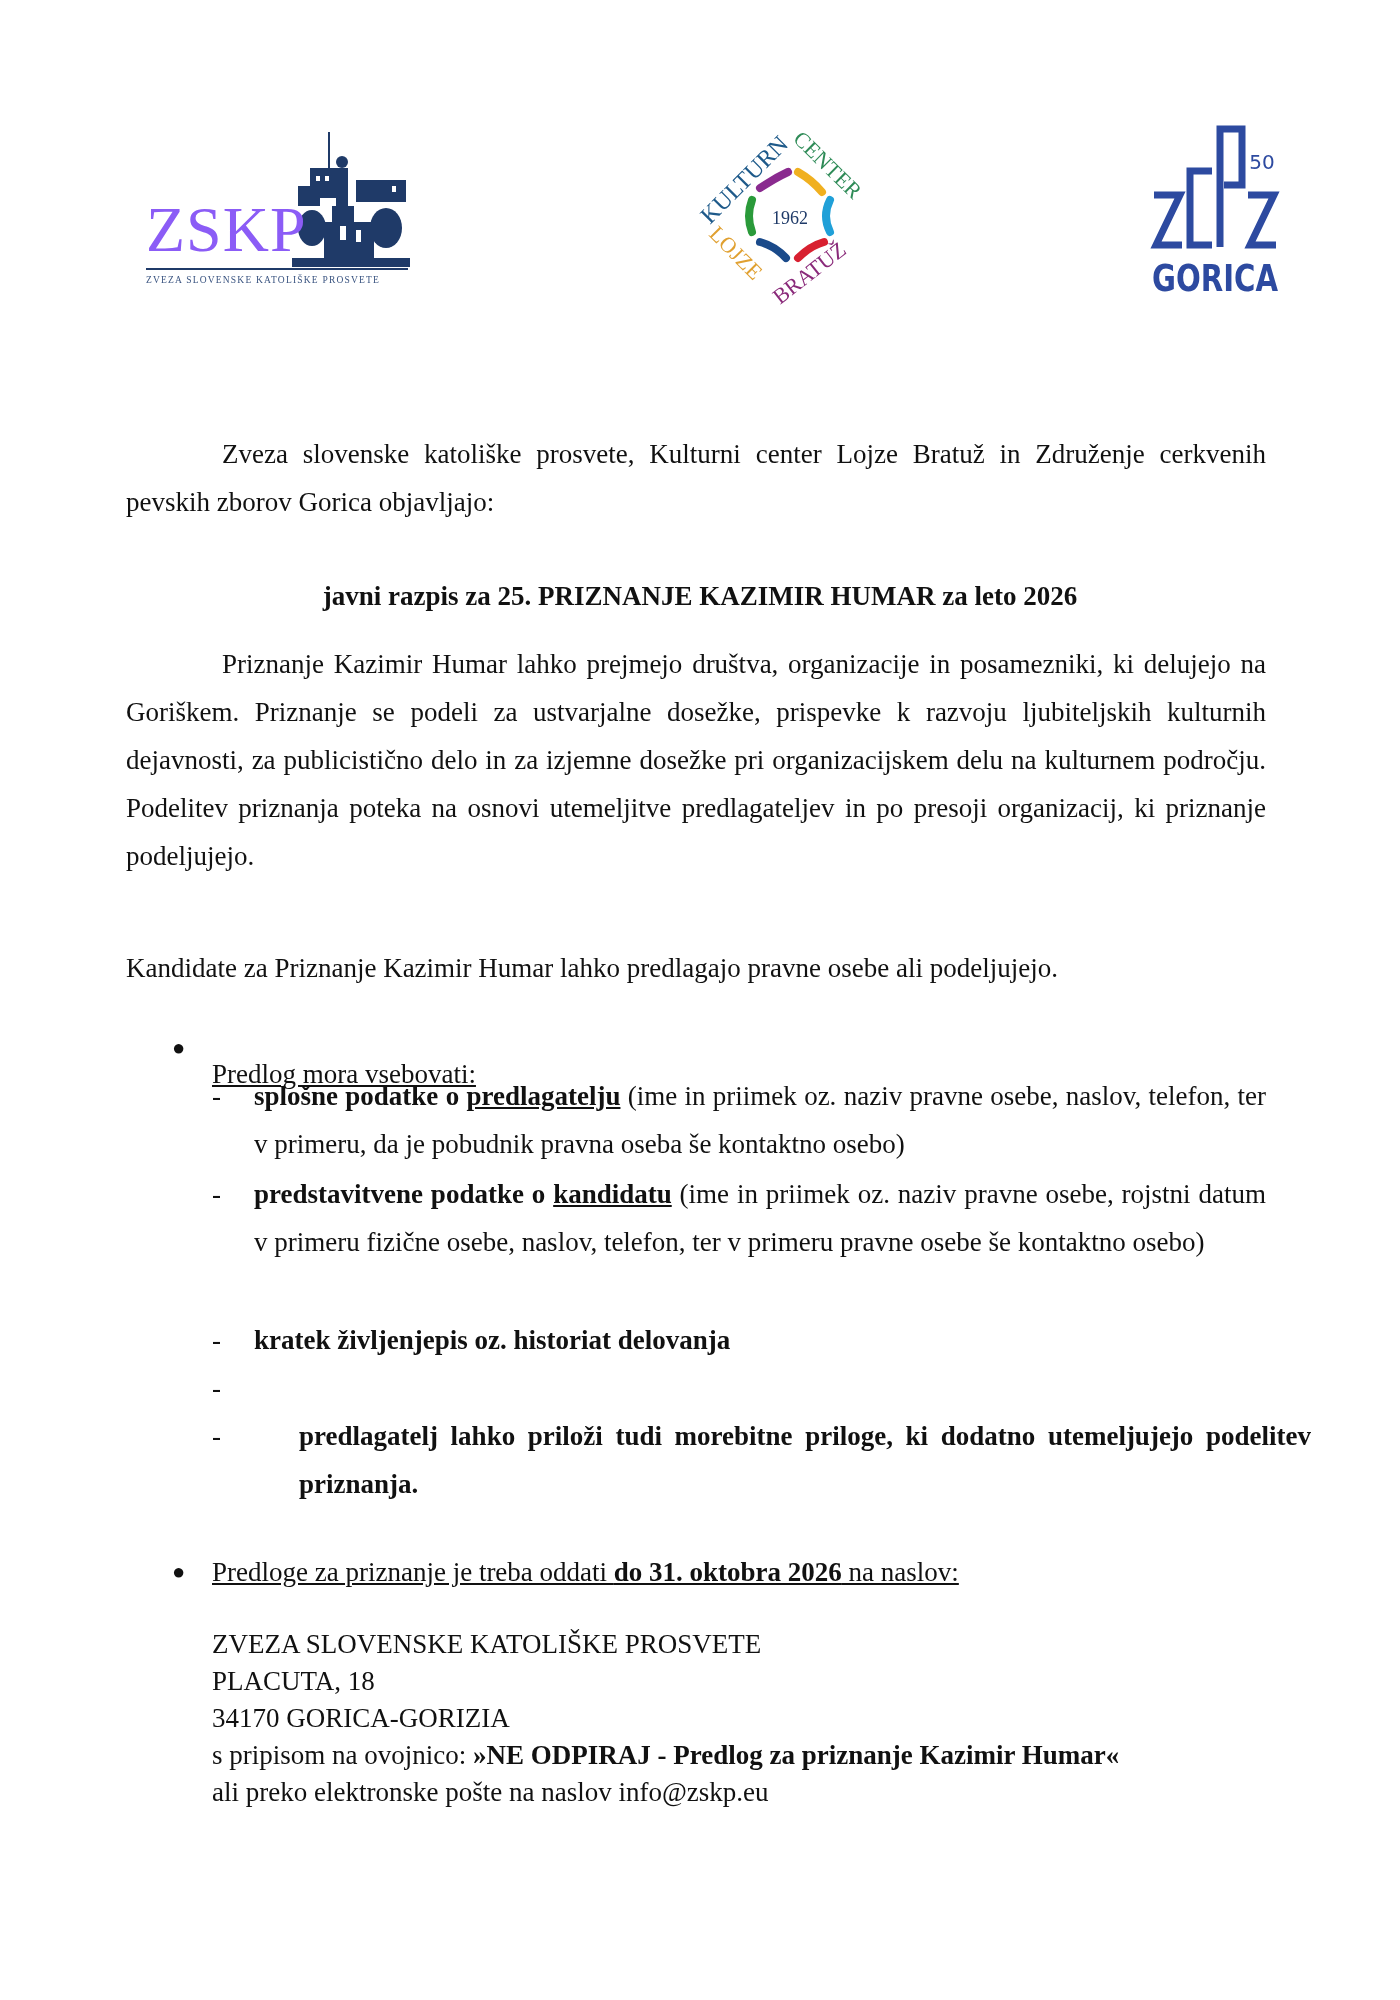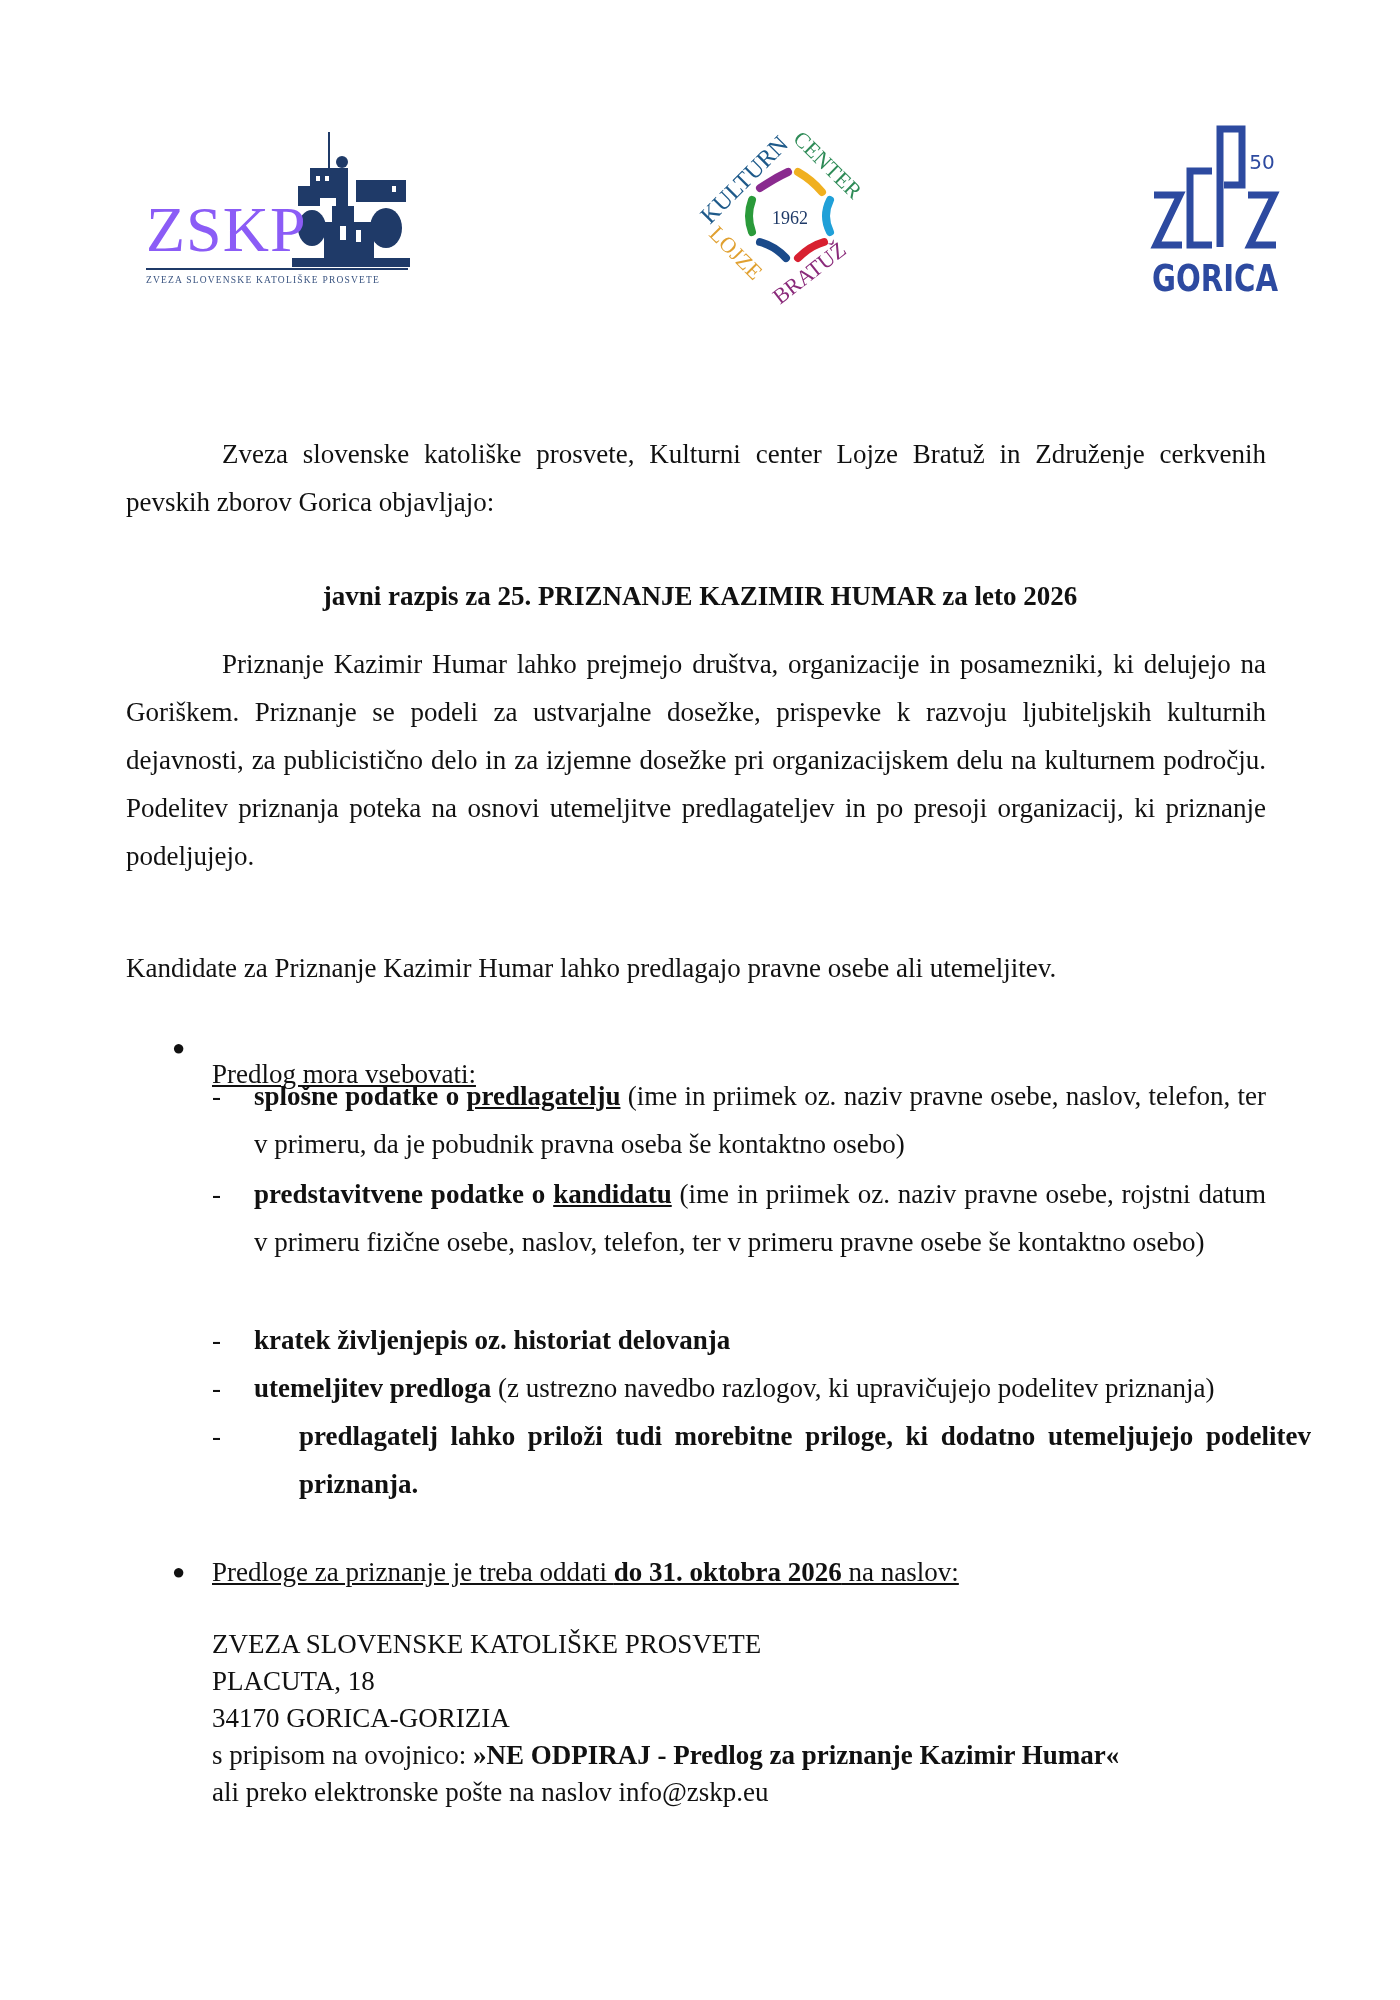--- a/index.html
+++ b/index.html
@@ -130,44 +130,41 @@
     </svg>
   </div>
 
 
   <div class="txt para indent p1">Zveza slovenske katoliške prosvete, Kulturni center Lojze Bratuž in Združenje cerkvenih pevskih zborov Gorica objavljajo:</div>
 
   <div class="txt title">javni razpis za 25. PRIZNANJE KAZIMIR HUMAR za leto 2026</div>
 
   <div class="txt para indent p2">Priznanje  Kazimir Humar lahko prejmejo društva, organizacije  in posamezniki, ki delujejo na Goriškem. Priznanje se podeli za ustvarjalne dosežke, prispevke k razvoju ljubiteljskih kulturnih dejavnosti, za publicistično delo in za izjemne dosežke pri organizacijskem delu na kulturnem področju. Podelitev priznanja poteka na osnovi utemeljitve predlagateljev in po presoji organizacij, ki priznanje podeljujejo.</div>
 
-  <div class="txt p3">Kandidate za Priznanje Kazimir Humar lahko predlagajo pravne osebe ali utemeljitev.</div>
+  <div class="txt p3">Kandidate za Priznanje Kazimir Humar lahko predlagajo pravne osebe ali podeljujejo.</div>
 
   <div class="bul b1" style="line-height:48px;">●</div>
   <div class="bul-label b1-label">Predlog mora vsebovati:</div>
 
   <div class="dash" style="top:1072px;">-</div>
   <div class="item" style="top:1072px;">
     <b>splošne podatke o </b><b class="u">predlagatelju</b><span> (ime in priimek oz. naziv pravne osebe, naslov, telefon, ter v primeru, da je pobudnik pravna oseba še kontaktno osebo)</span>
   </div>
 
   <div class="dash" style="top:1170px;">-</div>
   <div class="item" style="top:1170px;">
     <b>predstavitvene podatke o </b><b class="u">kandidatu</b><span> (ime in priimek oz. naziv pravne osebe, rojstni datum v primeru fizične osebe, naslov, telefon, ter v primeru pravne osebe še kontaktno osebo)</span>
   </div>
 
   <div class="dash" style="top:1316px;">-</div>
   <div class="item" style="top:1316px;">
     <b>kratek življenjepis oz. historiat delovanja</b>
   </div>
 
   <div class="dash" style="top:1364px;">-</div>
-  <div class="item" style="top:1364px;">
-    <b>utemeljitev predloga</b><span> (z ustrezno navedbo razlogov, ki upravičujejo podelitev priznanja)</span>
-  </div>
 
   <div class="dash" style="top:1412px;">-</div>
   <div class="item" style="top:1412px;margin-left:45px;">
     <b>predlagatelj lahko priloži tudi morebitne priloge, ki dodatno utemeljujejo podelitev priznanja.</b>
   </div>
 
   <div class="bul b2" style="line-height:48px;">●</div>
   <div class="bul-label b2-label">
     <span>Predloge za priznanje je treba oddati </span><b>do 31. oktobra 2026</b><span> na naslov:</span>
   </div>

